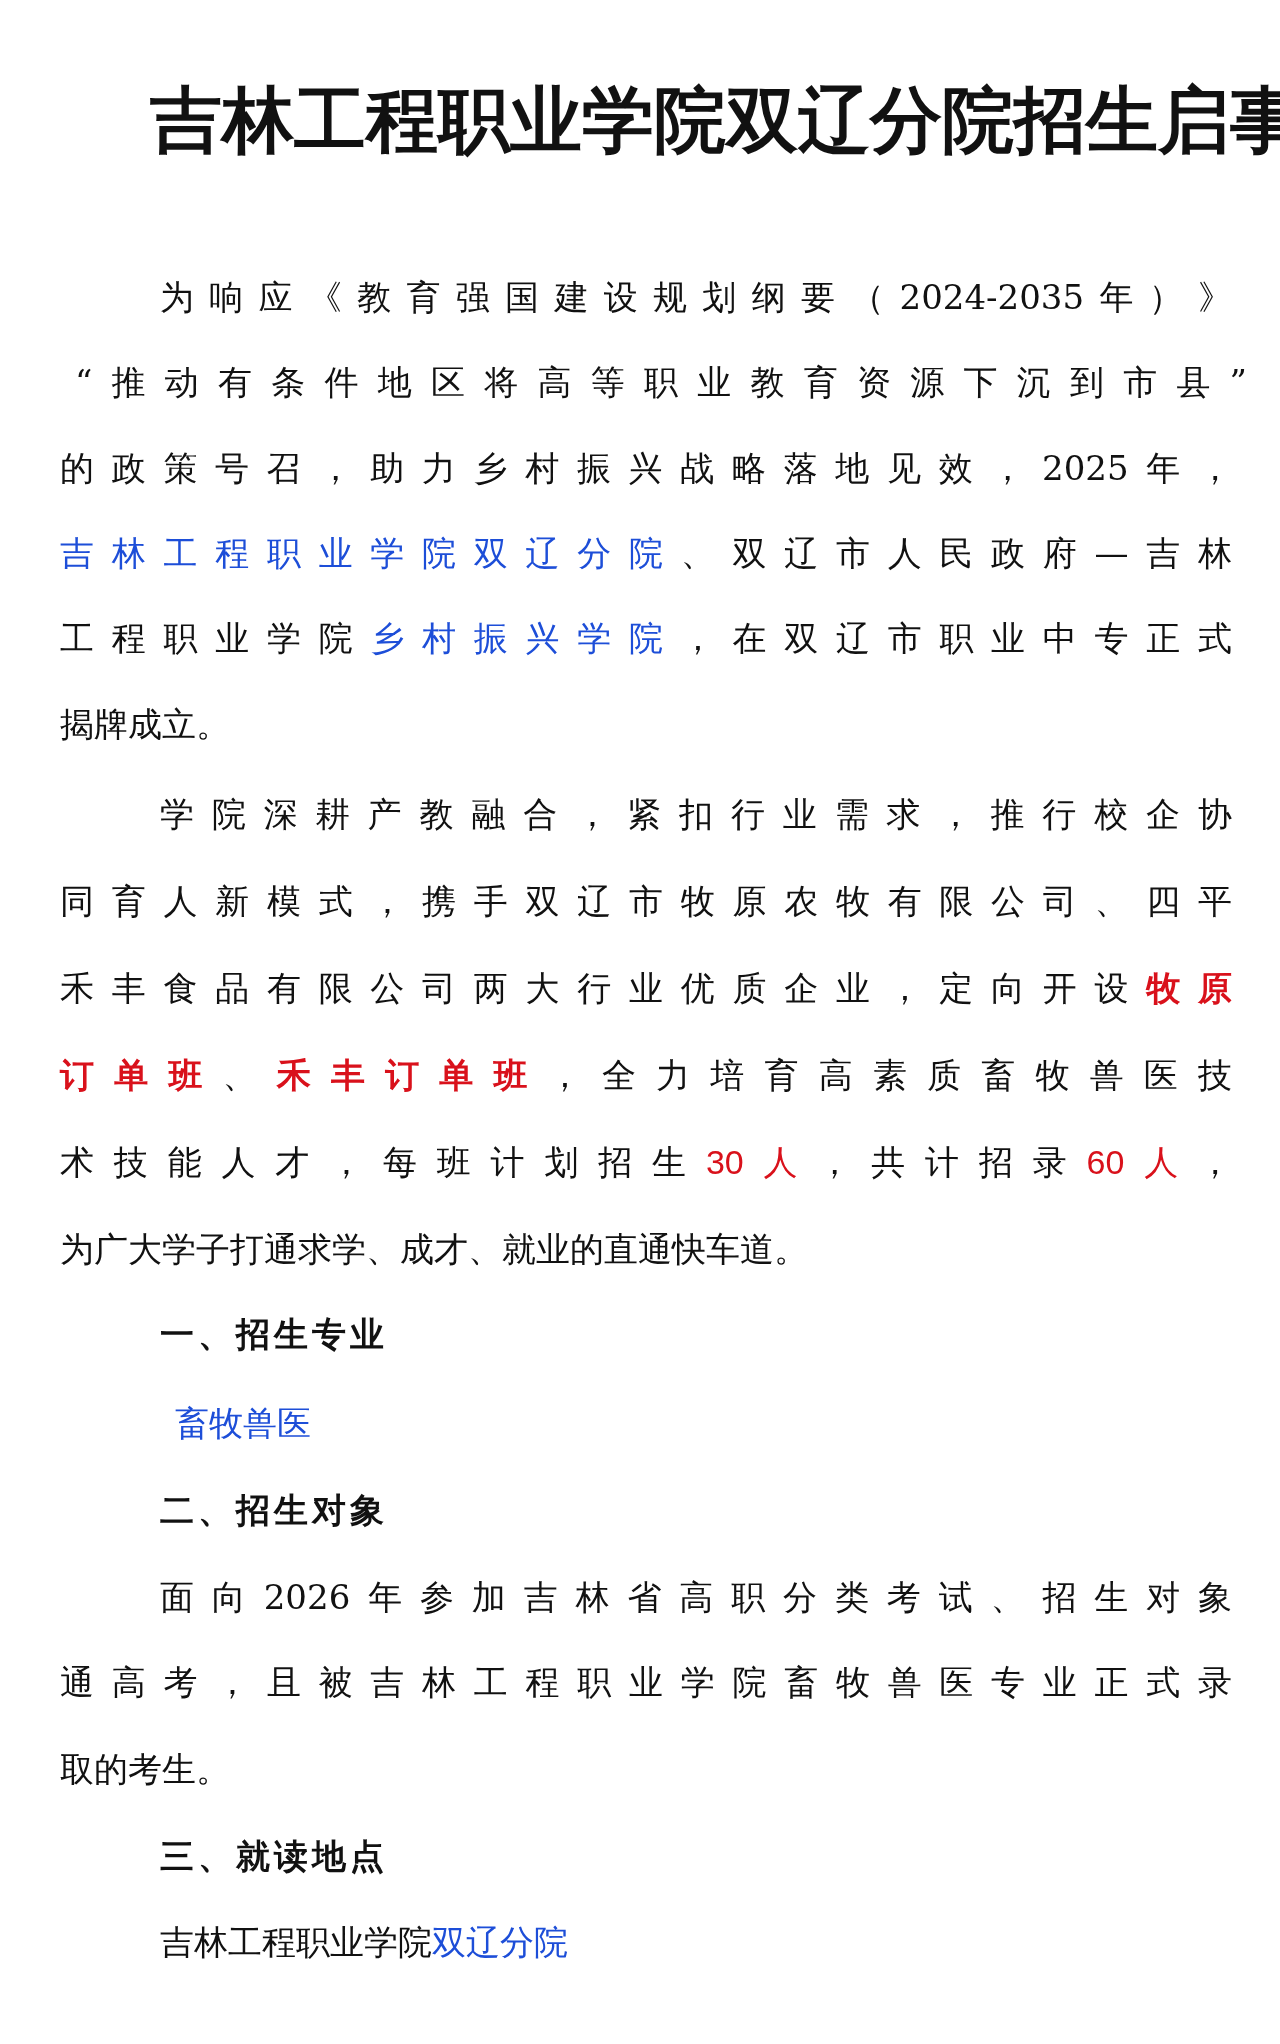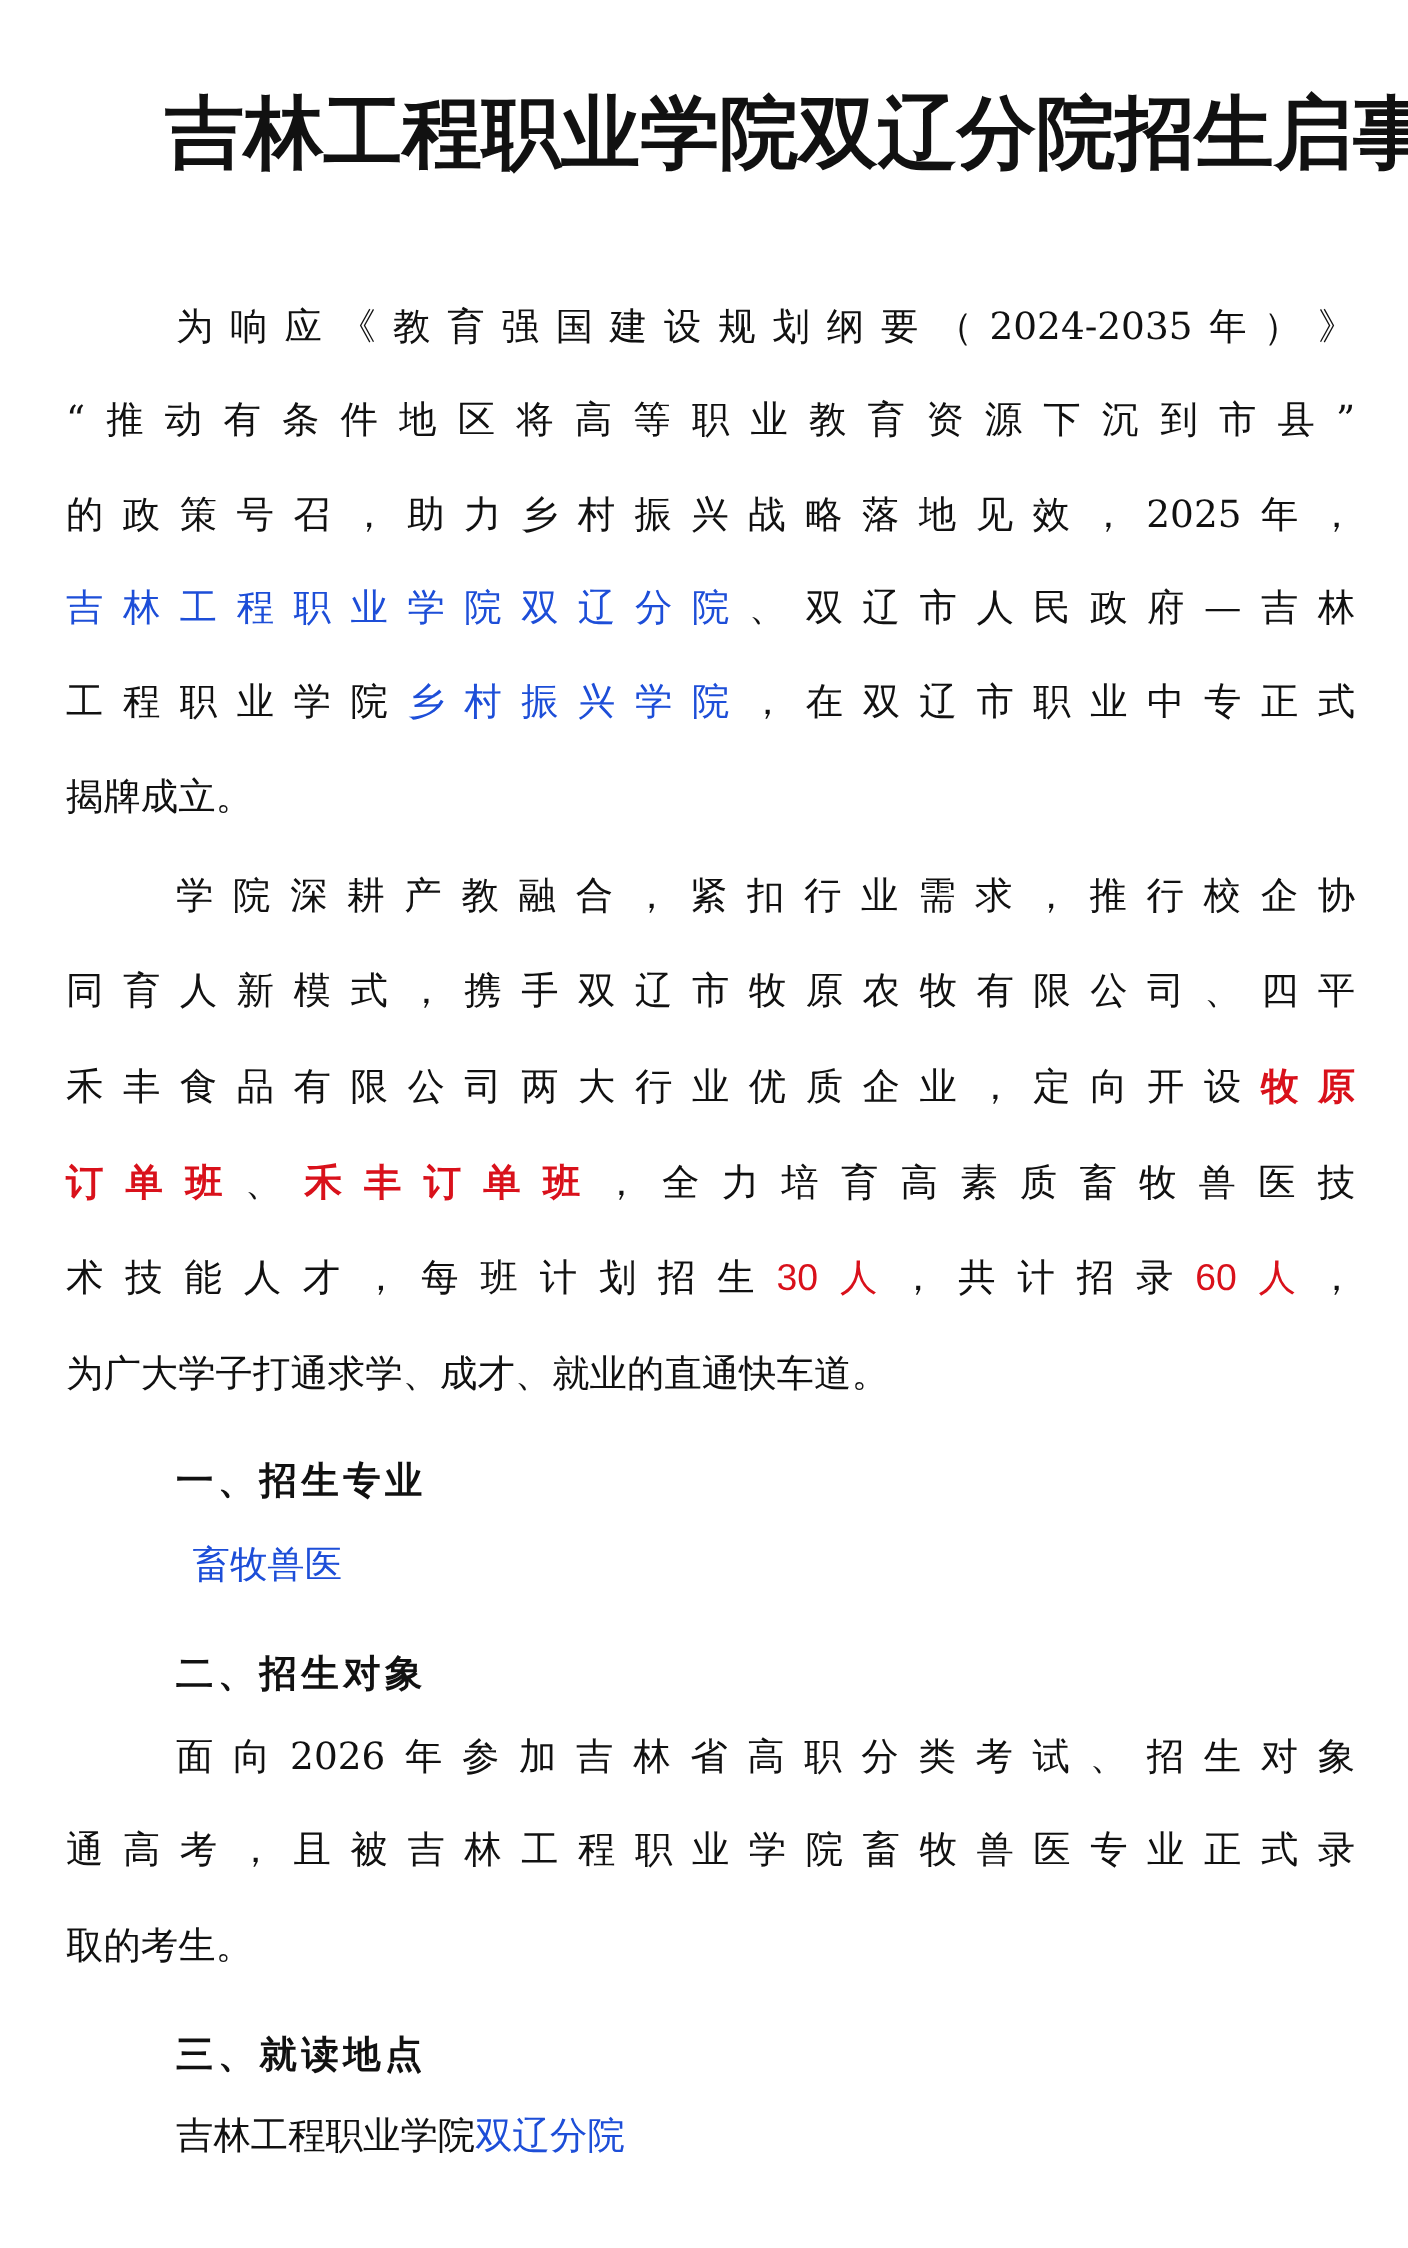--- a/index.html
+++ b/index.html
@@ -50,35 +50,34 @@
   .line.left {
     left: 60px;
     text-align: left;
   }
   .line.left.indent {
     left: 160px;
   }
   .heading {
     font-weight: bold;
     letter-spacing: 4px;
-    margin-top: 12px;
   }
   .red { color: #1d4ed8; }
   .red-bold { color: #d9111b; font-weight: bold; }
   .red-num { color: #d9111b; font-family: "Liberation Sans", "DejaVu Sans", sans-serif; }
 </style>
 </head>
 <body>
 
 <div>
 
   <div class="title">吉林工程职业学院双辽分院招生启事</div>
 
   <div class="line full indent" style="top:267px;">为响应《教育强国建设规划纲要（2024-2035年）》</div>
-  <div class="line full" style="top:352px;">“推动有条件地区将高等职业教育资源下沉到市县”</div>
+  <div class="line full" style="top:352px;margin-left:15px;">“推动有条件地区将高等职业教育资源下沉到市县”</div>
   <div class="line full" style="top:438px;">的政策号召，助力乡村振兴战略落地见效，2025年，</div>
   <div class="line full" style="top:523px;">
     <span class="red">吉林工程职业学院双辽分院</span><span>、双辽市人民政府—吉林</span>
   </div>
   <div class="line full" style="top:608px;">
     <span>工程职业学院</span><span class="red">乡村振兴学院</span><span>，在双辽市职业中专正式</span>
   </div>
   <div class="line left" style="top:694px;">揭牌成立。</div>
 
   <div class="line full indent" style="top:784px;">学院深耕产教融合，紧扣行业需求，推行校企协</div>

